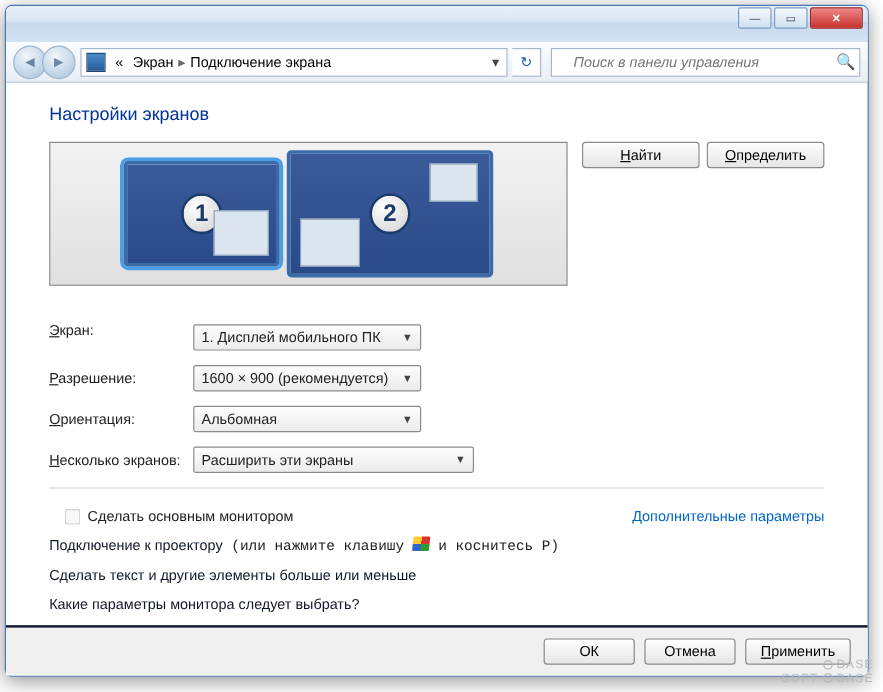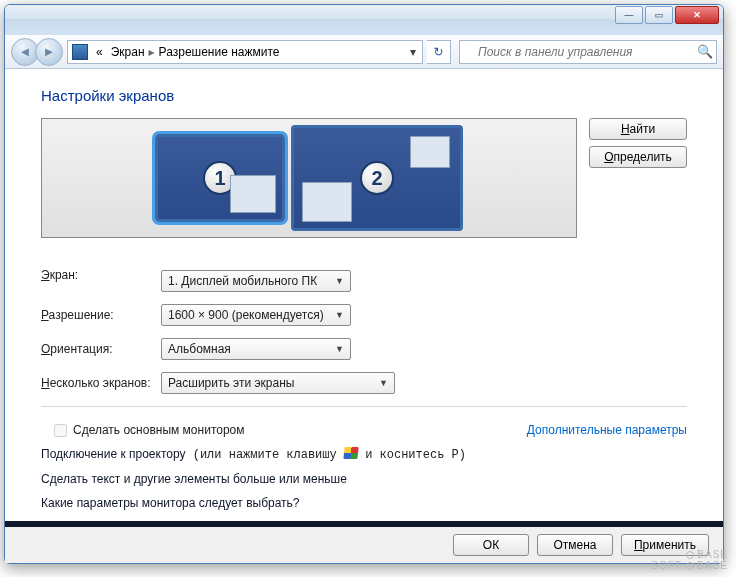--- a/index.html
+++ b/index.html
@@ -33,21 +33,21 @@
 .preview-box { flex: 1; height: 120px; border: 1px solid #888; background: linear-gradient(#f2f2f2,#e0e0e0); display: flex; align-items: center; justify-content: center; gap: 6px; padding: 8px; }
 .monitor { background: linear-gradient(#3a5a9a,#2a4a8a); border: 3px solid #3a6aa8; border-radius: 4px; position: relative; display: flex; align-items: center; justify-content: center; }
 .monitor.selected { box-shadow: 0 0 0 3px #4aa0e8; }
 .mon1 { width: 130px; height: 88px; }
 .mon2 { width: 172px; height: 106px; }
 .mon-num { width: 34px; height: 34px; border-radius: 50%; background: radial-gradient(circle at 35% 30%,#fff,#d0d0d0); border: 2px solid #1a3a6a; color: #1a3a6a; font-size: 20px; font-weight: bold; display: flex; align-items: center; justify-content: center; }
 .mon-win { position: absolute; background: #dce6f0; border: 1px solid #8aa0b8; }
 .mon1 .mon-win { right: 6px; bottom: 6px; width: 46px; height: 38px; }
 .mon2 .mon-win { right: 10px; top: 8px; width: 40px; height: 32px; }
 .mon2 .mon-win2 { position: absolute; left: 8px; bottom: 6px; width: 50px; height: 40px; background: #dce6f0; border: 1px solid #8aa0b8; }
-.side-btns { display: flex; flex-direction: column; gap: 6px; }
+.side-btns { display: flex; flex-direction: row; gap: 6px; }
 .win-btn { min-width: 98px; height: 22px; border: 1px solid #8a8a8a; border-radius: 3px; background: linear-gradient(#fdfdfd,#e6e6e6); font-size: 12px; cursor: pointer; padding: 0 12px; }
 .win-btn u { text-decoration: underline; }
 
 .form-row { display: flex; align-items: center; margin-bottom: 12px; }
 .form-label { width: 120px; }
 .form-label u { text-decoration: underline; }
 .select { height: 22px; border: 1px solid #8a8a8a; border-radius: 2px; background: linear-gradient(#fdfdfd,#ececec); display: flex; align-items: center; padding: 0 6px; font-size: 12px; cursor: pointer; position: relative; }
 .select .arrow { margin-left: auto; font-size: 9px; color: #444; padding-left: 8px; }
 .sel-display { width: 190px; margin-top: 12px; }
 .sel-res { width: 190px; }
@@ -58,21 +58,21 @@
 .chk-row input { margin-right: 6px; }
 .adv-link { margin-left: auto; color: #0066cc; cursor: pointer; }
 .link { color: #0f172a; cursor: pointer; display: inline; }
 .plain { display: inline; font-family: Liberation Mono, monospace; }
 .help-line { margin: 10px 0; }
 .winkey { display: inline-block; width: 14px; height: 12px; position: relative; vertical-align: -1px; }
 .winkey::before { content: ""; position: absolute; inset: 0; background: conic-gradient(#d33 0 25%,#393 0 50%,#36c 0 75%,#fc3 0); border-radius: 1px; transform: skewX(-6deg); }
 
 hr.sep { border: none; border-top: 1px solid #d8d8d8; margin: 12px 0; }
 
-.footer { height: 42px; border-top: 6px solid #0f172a; background: #f0f0f0; display: flex; align-items: center; justify-content: flex-end; gap: 8px; padding: 0 14px; }
+.footer { height: 42px; border-top: 2px solid #0f172a; background: #f0f0f0; display: flex; align-items: center; justify-content: flex-end; gap: 8px; padding: 0 14px; }
 .footer .win-btn { min-width: 76px; }
 
 .watermark { position: fixed; right: 8px; bottom: 6px; font-size: 10px; color: #b8b8b8; letter-spacing: 1px; text-align: right; line-height: 1.1; pointer-events: none; }
 .watermark .o { display: inline-block; width: 8px; height: 8px; border: 1px solid #b8b8b8; border-radius: 50%; vertical-align: -1px; }
 </style>
 </head>
 <body>
 
 <div class="window">
 
@@ -87,21 +87,21 @@
   <div class="navbar">
     <div class="nav-arrows">
       <div class="nav-arrow">◄</div>
       <div class="nav-arrow">►</div>
     </div>
     <div class="addr">
       <span class="addr-ico"></span>
       <span class="addr-seg">«</span>
       <span class="addr-seg">Экран</span>
       <span class="addr-sep">▸</span>
-      <span class="addr-seg">Разрешение нажмите</span>
+      <span class="addr-seg">Подключение экрана</span>
       <span class="addr-dd">▾</span>
     </div>
     <div class="refresh">
         <span>↻</span>
       </div>
     <div class="search">
       <input placeholder="Поиск в панели управления" style="">
       <span class="search-ico">🔍</span>
     </div>
   </div>

